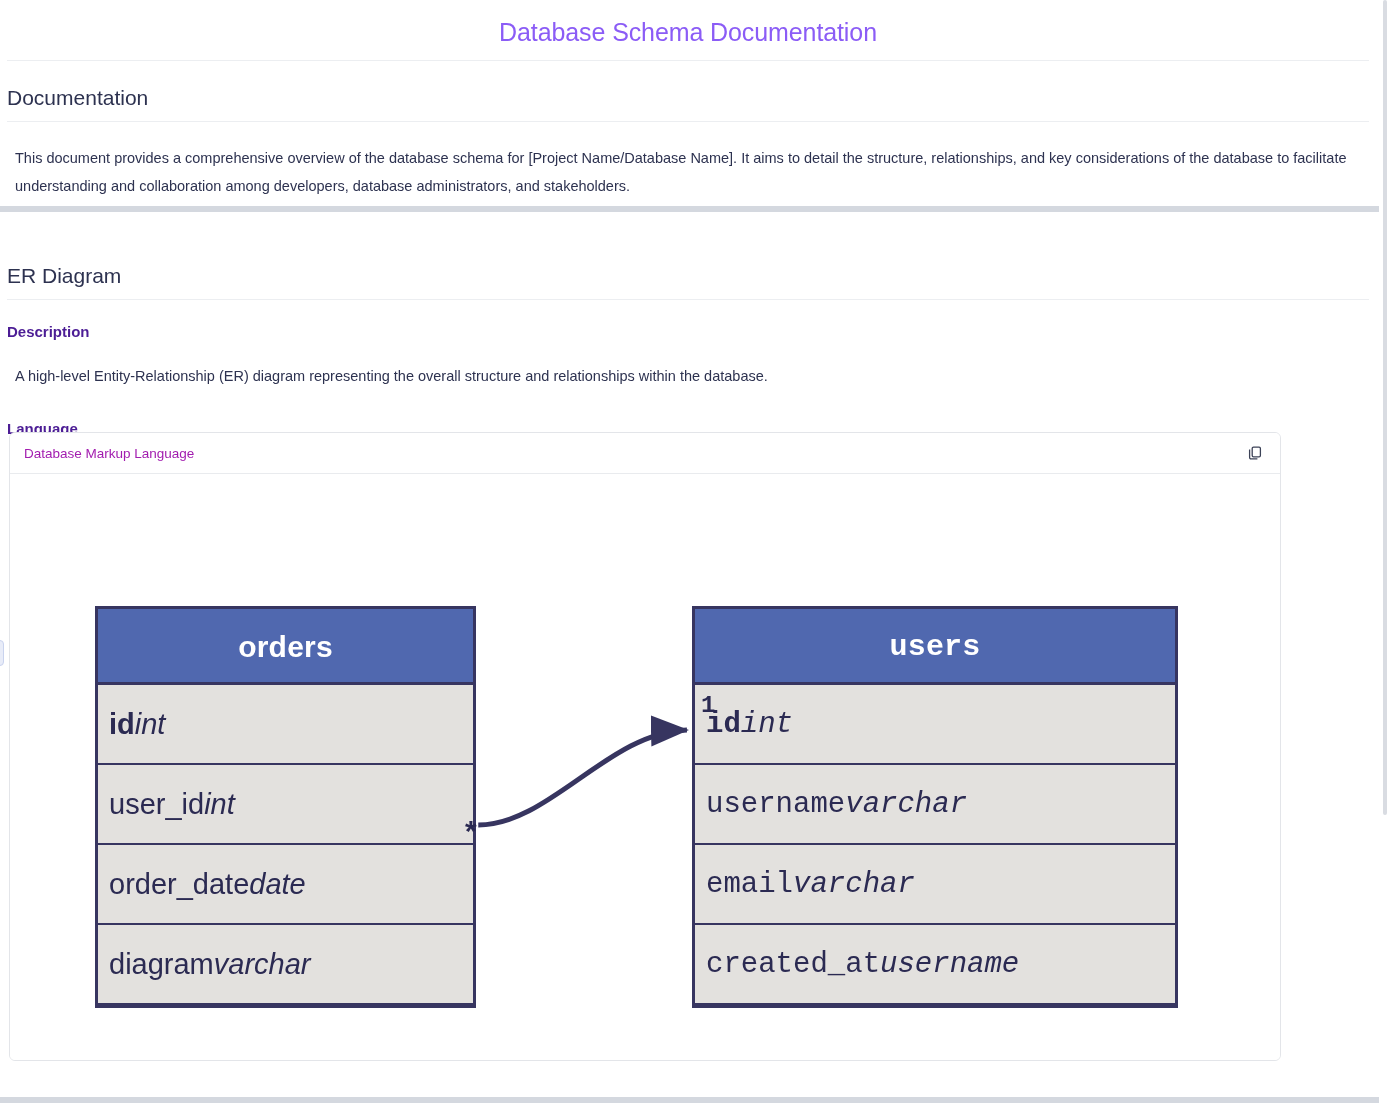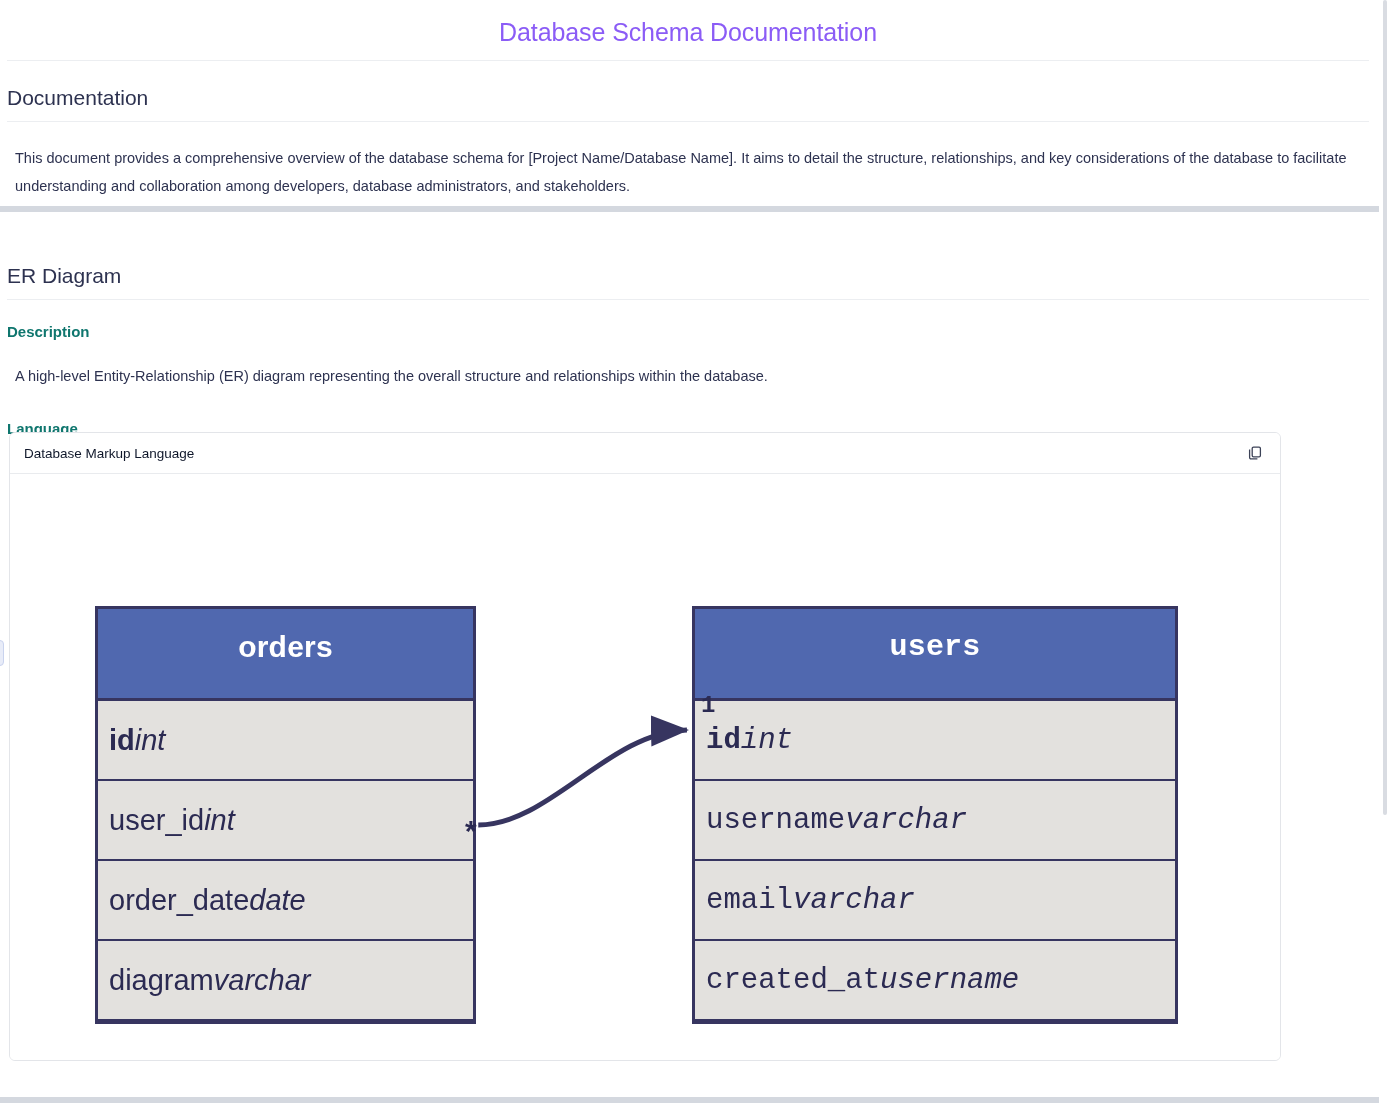--- a/index.html
+++ b/index.html
@@ -49,21 +49,21 @@
     color: #2d3250;
     margin: 0;
     padding: 24px 0 11px 0;
     border-bottom: 1px solid #eceef1;
     line-height: 1.2;
   }
 
   .h3 {
     font-size: 15px;
     font-weight: 700;
-    color: #0f766e;
+    color: #4c1d95;
     margin: 0;
     padding: 22px 0 0 0;
     line-height: 1.3;
   }
 
   .para {
     font-size: 14.5px;
     line-height: 1.95;
     color: #2d3250;
     margin: 8px;
@@ -107,21 +107,21 @@
     height: 41px;
     border-bottom: 1px solid #e9ebee;
     display: flex;
     align-items: center;
     padding: 0 14px;
     background: #ffffff;
   }
 
   .codeblock-title {
     font-size: 13.5px;
-    color: #0f172a;
+    color: #a21caf;
     font-weight: 400;
   }
 
   .copy-btn {
     position: absolute;
     right: 14px;
     top: 50%;
     transform: translateY(-50%);
     width: 22px;
     height: 22px;
@@ -147,21 +147,21 @@
     border: 3px solid #373560;
     background: #e3e1de;
   }
 
   .er-header {
     background: #5068af;
     color: #ffffff;
     font-size: 30px;
     font-weight: 700;
     text-align: center;
-    height: 92px;
+    height: 76px;
     line-height: 76px;
     border-bottom: 3px solid #373560;
     letter-spacing: 0.2px;
   }
 
   .er-row {
     display: flex;
     align-items: center;
     justify-content: flex-start;
     height: 80px;

